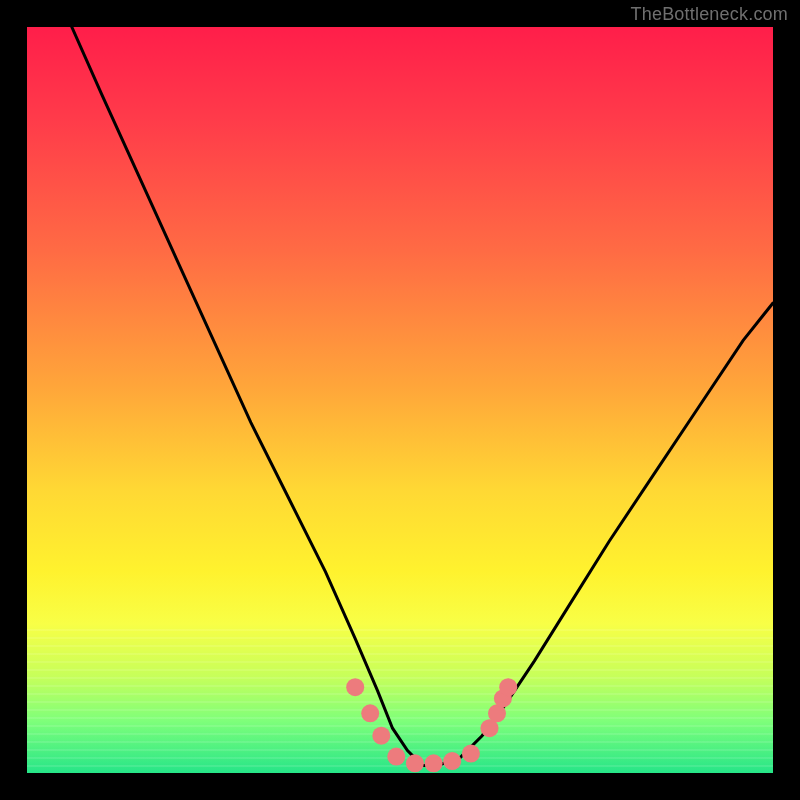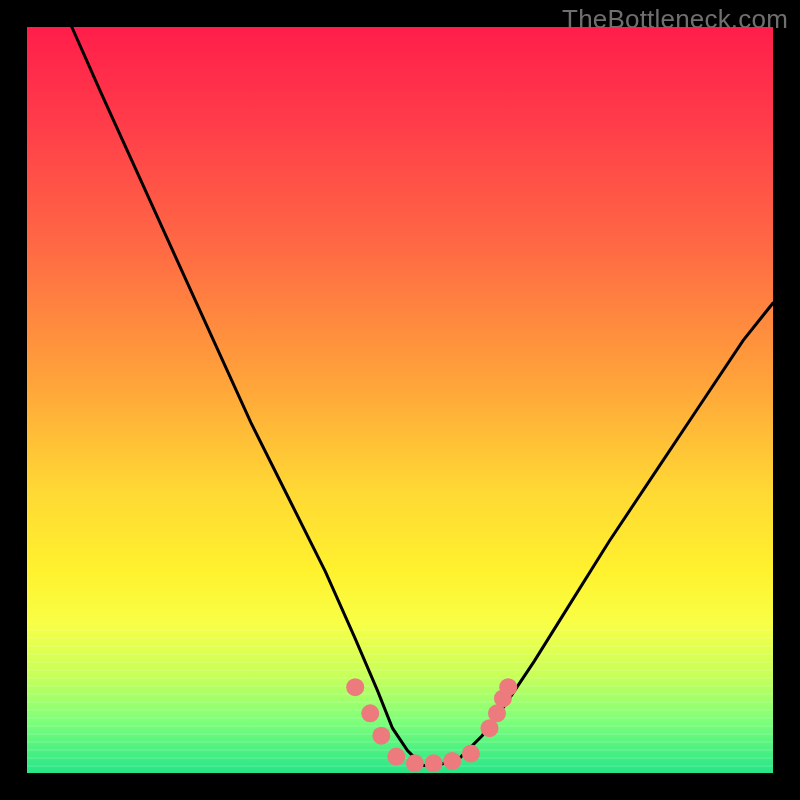--- a/index.html
+++ b/index.html
@@ -17,21 +17,21 @@
     top: 0;
     width: 800px;
     height: 800px;
     background: #000;
   }
   .watermark {
     position: absolute;
     top: 4px;
     right: 12px;
     color: #6f6f6f;
-    font-size: 26px;
+    font-size: 18px;
     font-weight: 500;
     letter-spacing: 0.2px;
     z-index: 20;
     user-select: none;
   }
   .plot-area {
     position: absolute;
     left: 27px;
     top: 27px;
     width: 746px;

